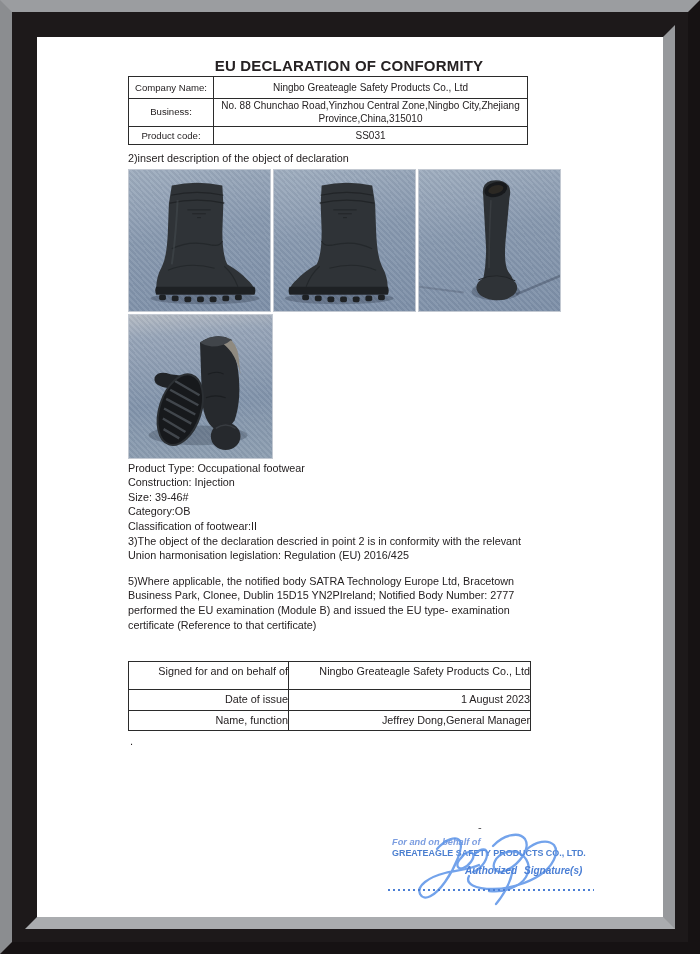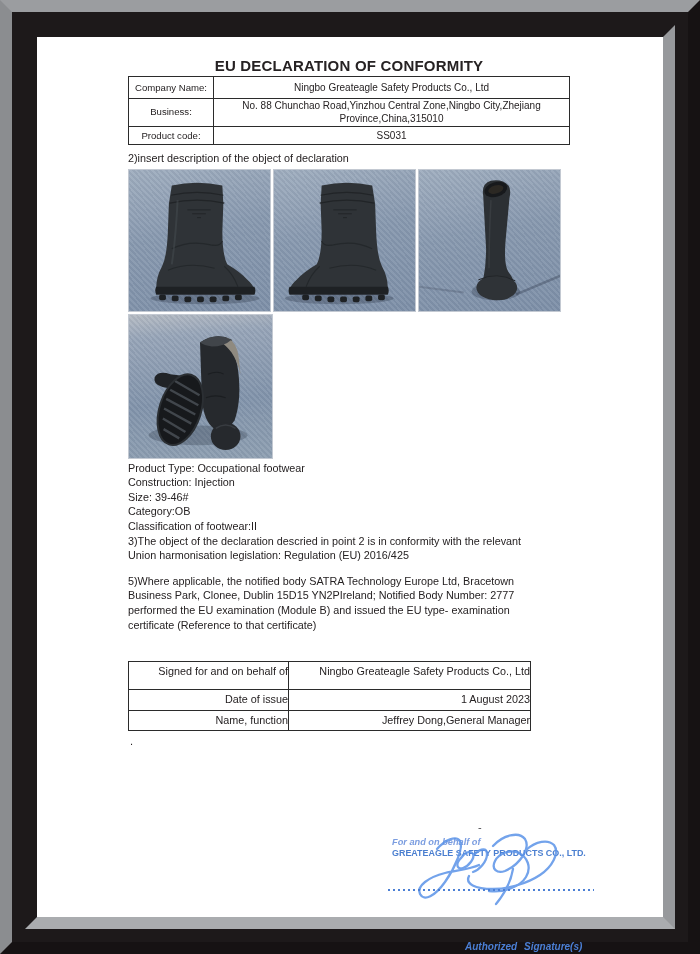--- a/index.html
+++ b/index.html
@@ -28,21 +28,21 @@
   .p1      { margin-top:11px; }
   .s2      { margin-top:6px; }
   .details { margin-top:2px; }
   .s3      { margin-top:0; }
   .s4      { margin-top:16px; }
   .s5      { margin-top:11px; }
 
   table { border-collapse:collapse; }
   td    { border:1px solid #2b2b2b; }
 
-  .t-manu { margin-top:2px; width:442px;border-radius:25px; }
+  .t-manu { margin-top:2px; width:400px;border-radius:25px; }
   .t-manu td { text-align:center; vertical-align:middle;
                font-size:10px; white-space:pre-line; }
   .t-manu .c-label { width:85px; font-size:9.6px; }
   .t-manu tr:nth-child(1) td { height:22px; }
   .t-manu tr:nth-child(2) td { height:28px; line-height:12.5px; }
   .t-manu tr:nth-child(3) td { height:18px;margin-left:12px; }
 
   
   .photo-row { margin-top:3px; display:flex; gap:2px; }
   .photo { width:143px; height:143px; position:relative; overflow:hidden;
@@ -83,21 +83,21 @@
   .stamp-line2 { position:absolute; left:355px; top:810px;
                  font-size:9.6px; font-weight:bold; color:#4b7fd0;
                  transform:scaleX(.93); transform-origin:left;
                  white-space:nowrap; }
   .sig-svg     { position:absolute; left:348px; top:790px; width:205px;
                  height:82px; }
   .sig-dots    { position:absolute; left:351px; top:852px; width:206px;
                  height:2px;
                  background:repeating-linear-gradient(90deg,#4b7fd5 0 2px,
                             transparent 2px 5px); }
-  .sig-caption { position:absolute; left:428px; top:904px;
+  .sig-caption { position:absolute; left:428px; top:828px;
                  font-size:10px; font-style:italic; font-weight:bold;
                  color:#4b7fd5; word-spacing:4px; white-space:nowrap; }
 </style>
 </head>
 <body>
 
 <div class="frame">
  <div class="frame-mid">
   <div class="frame-inner">
    <div class="page">

